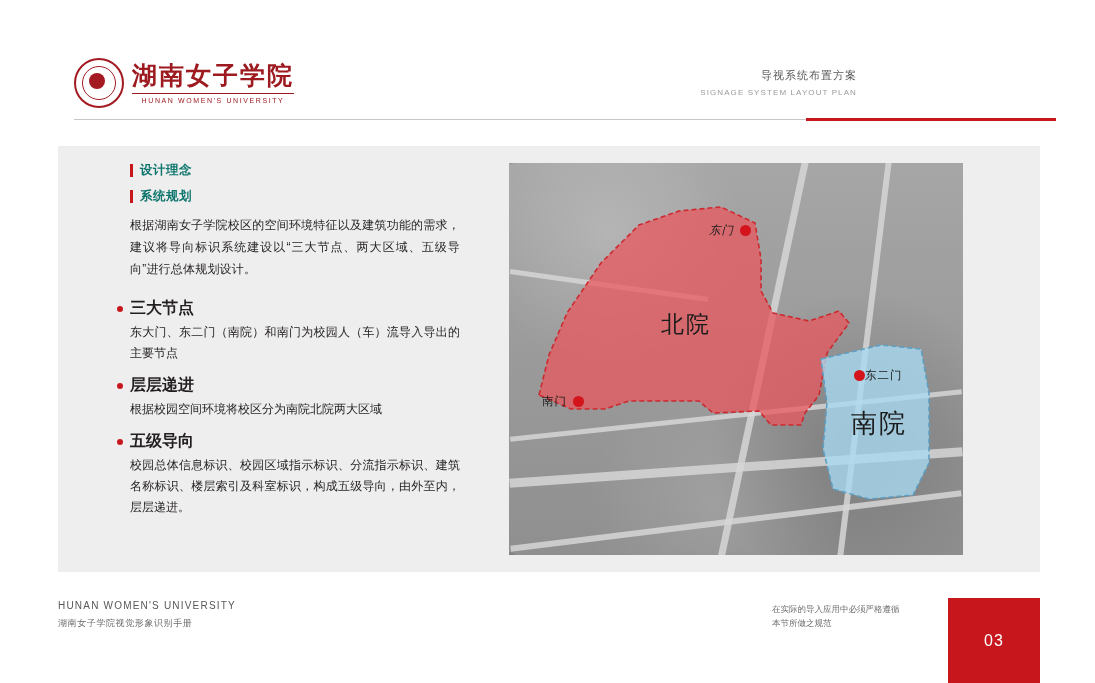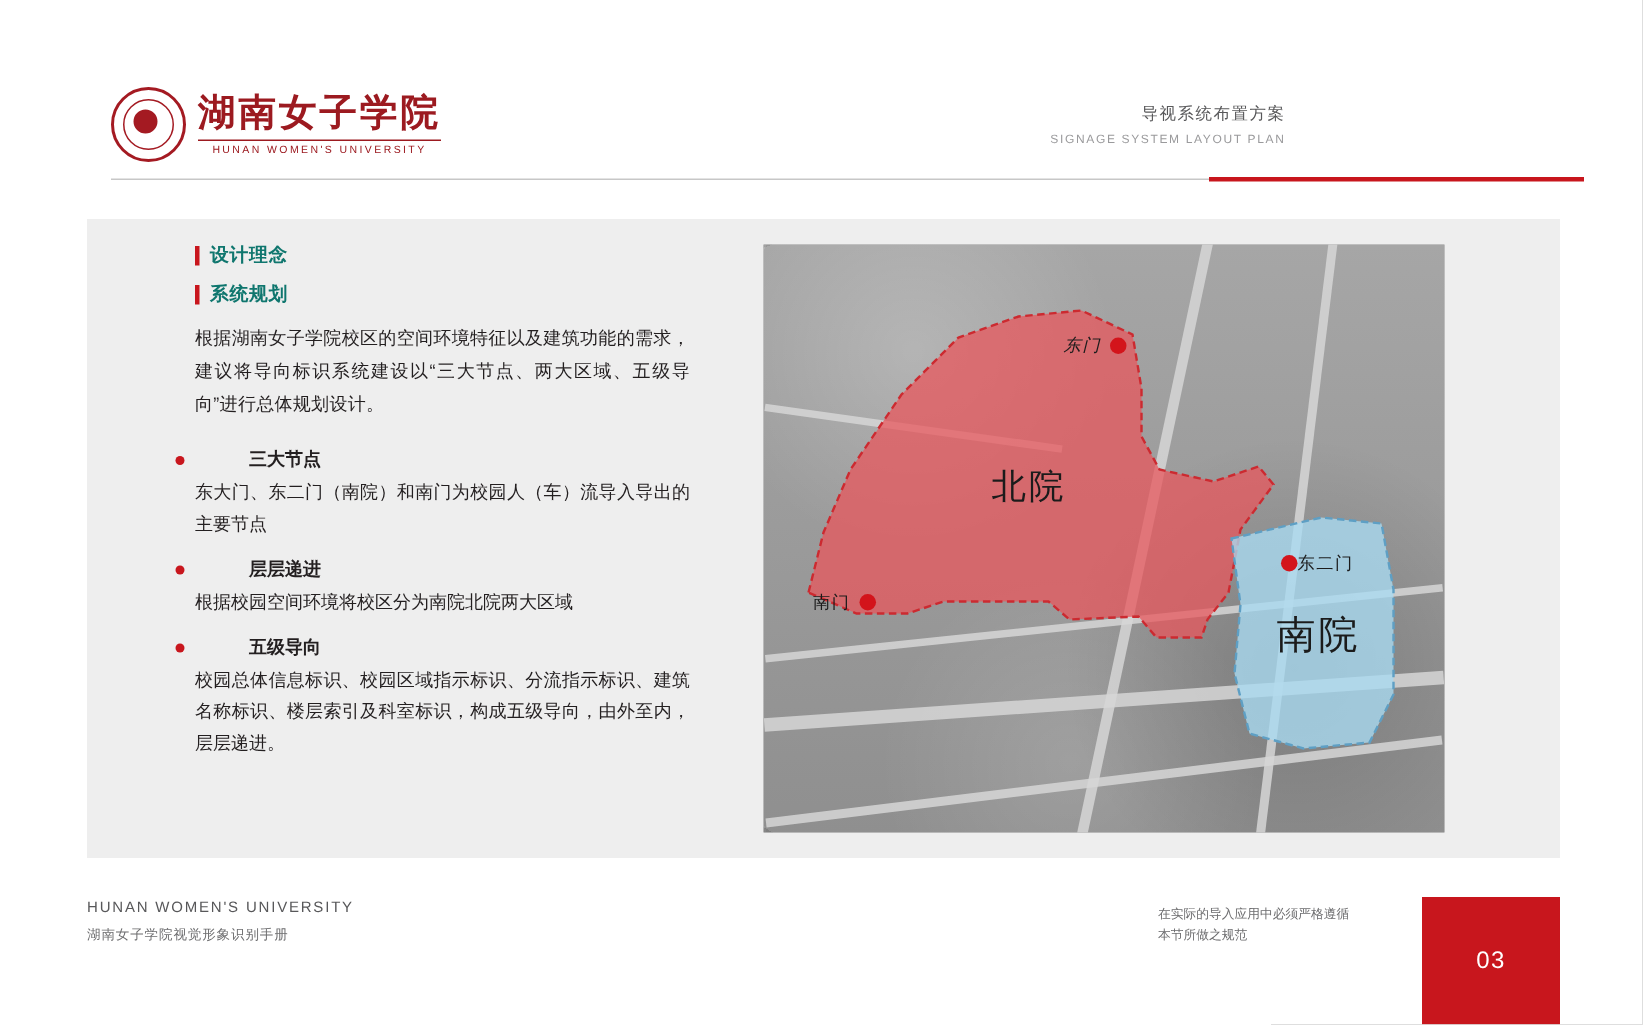--- a/index.html
+++ b/index.html
@@ -163,24 +163,23 @@
   .sub-head .dot {
     width: 6px;
     height: 6px;
     border-radius: 50%;
     background: #c8161d;
     margin-right: 7px;
     margin-left: -13px;
     flex: none;
   }
   .sub-head .txt {
-    font-size: 12px;
+    font-size: 16px;
     font-weight: bold;
     color: #231f20;
-    margin-left: 36px;
   }
   .sub-para {
     font-size: 12px;
     line-height: 21px;
     color: #231f20;
     text-align: justify;
     margin: 0 0 11px 0;
   }
 
   

